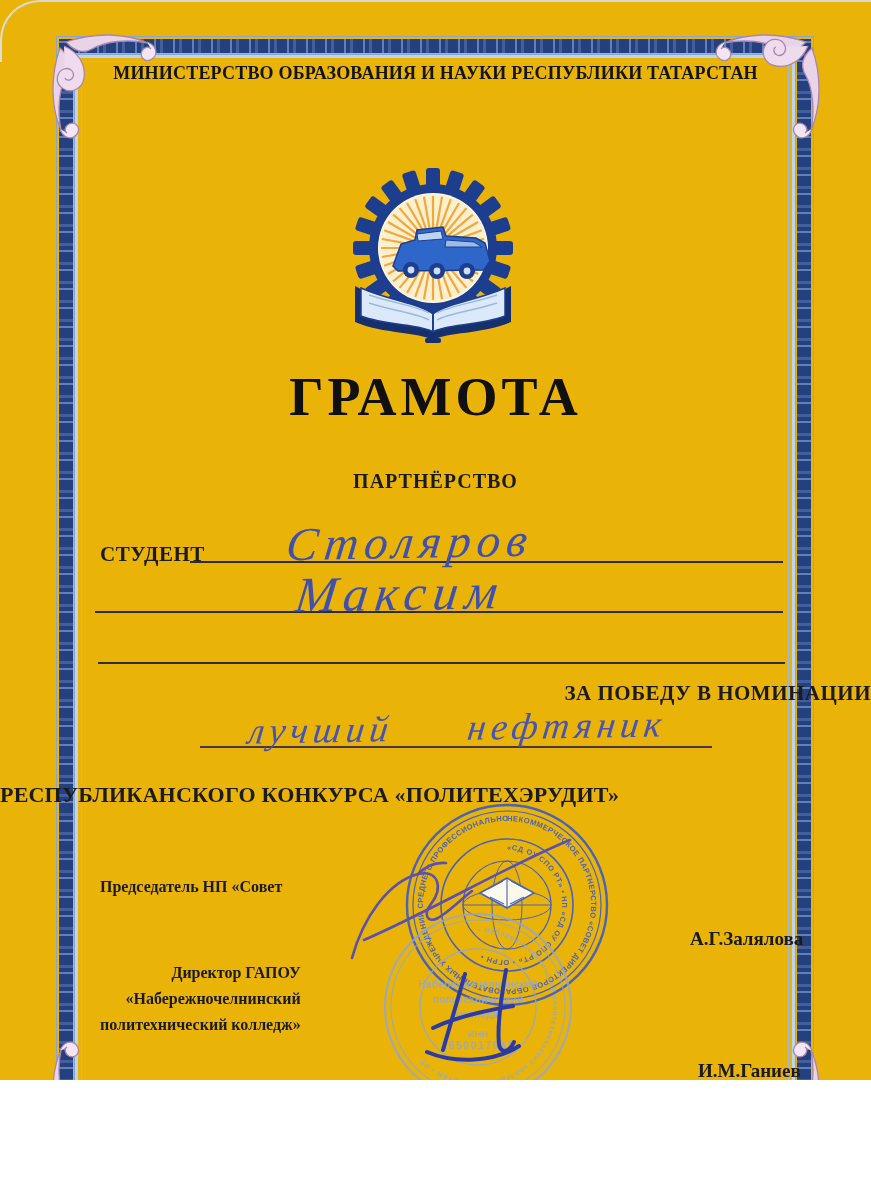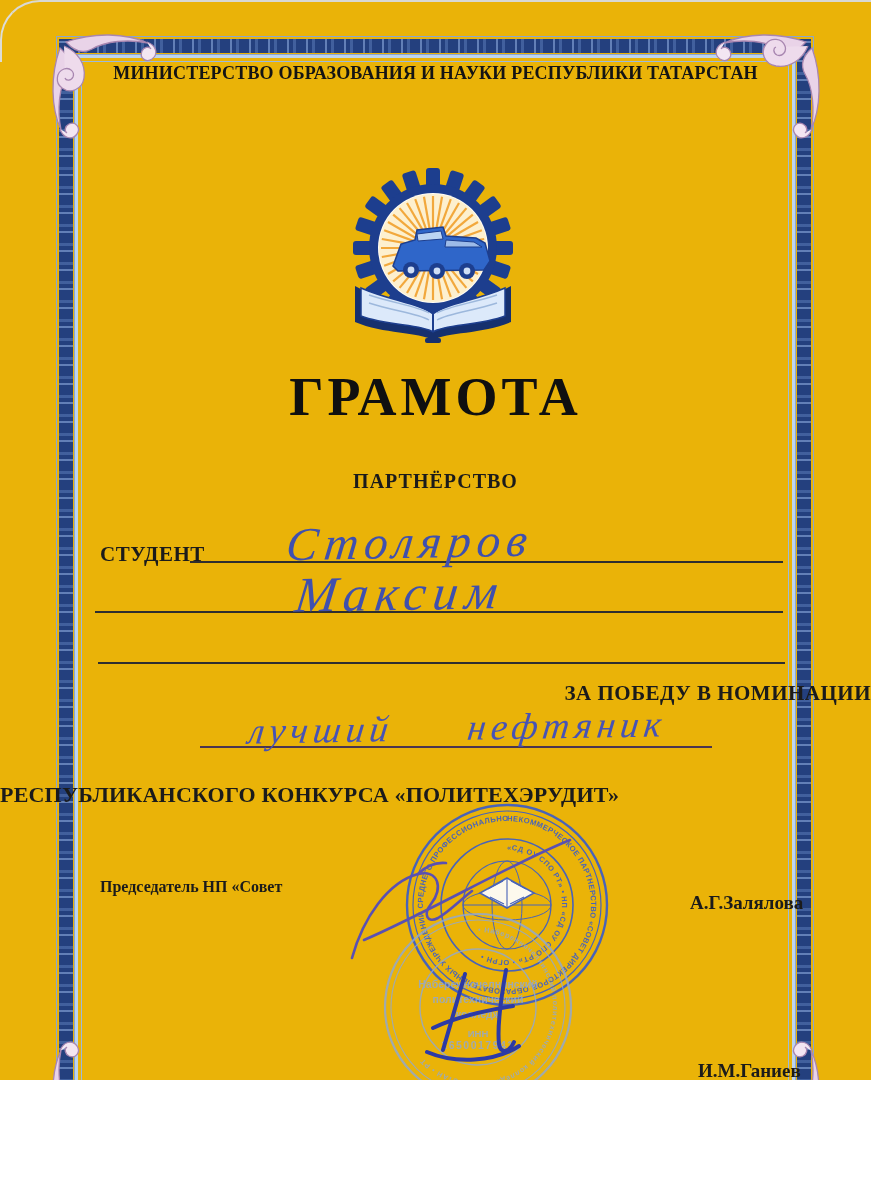--- a/index.html
+++ b/index.html
@@ -46,21 +46,21 @@
   .name1{left:240px;width:340px;top:515px;font-size:47px;letter-spacing:6px;text-align:center;}
   .name2{left:250px;width:300px;top:564px;font-size:50px;letter-spacing:7px;text-align:center;}
   .nomin{left:205px;width:505px;top:706px;font-size:37px;letter-spacing:5px;word-spacing:60px;text-align:center;color:#4753b5;}
 
   .reason{position:absolute;left:0;right:0;top:681px;text-align:right;font-weight:bold;font-size:21px;letter-spacing:.5px;}
   .contest{position:absolute;left:0;right:0;top:762px;text-align:left;font-weight:bold;font-size:22px;letter-spacing:.2px;margin-top:20px;}
 
   .sig-title{position:absolute;left:100px;font-weight:bold;font-size:16px;line-height:26px;text-align:right;}
   .sig1{top:874px;} .sig2{top:960px;}
   .sig-name{position:absolute;font-weight:bold;font-size:19px;}
-  .sn1{left:690px;top:892px;} .sn2{left:698px;top:1060px;}
+  .sn1{left:690px;top:928px;} .sn2{left:698px;top:1060px;}
   .date{position:absolute;left:0;right:0;top:1082px;text-align:center;font-weight:bold;font-size:17.5px;transform:translateX(42px);}
 
   
   .stampbox{position:absolute;pointer-events:none;}
   .st1{left:402px;top:800px;width:210px;height:210px;opacity:.93;}
   .st2{left:381px;top:910px;width:194px;height:194px;opacity:.8;}
   .ink{position:absolute;pointer-events:none;}
   .ink1{left:330px;top:818px;width:262px;height:160px;}
   .ink2{left:413px;top:958px;width:132px;height:112px;}
 </style>
@@ -273,17 +273,22 @@
       <path d="M93,12 C88,40 84,68 86,86 C87,96 96,95 101,84"></path>
       <path d="M14,94 C42,106 82,104 106,88"></path>
     </g>
   </svg>
 
   <div class="sig-title sig1">
     <div>Председатель НП «Совет</div>
   </div>
   <div class="sig-name sn1">А.Г.Залялова</div>
 
+  <div class="sig-title sig2">
+    <div>Директор ГАПОУ</div>
+    <div>«Набережночелнинский</div>
+    <div>политехнический колледж»</div>
+  </div>
   <div class="sig-name sn2">И.М.Ганиев</div>
 
   <div class="date">28  февраля 2017 г.</div>
 
 </div>
 
 </body></html>

